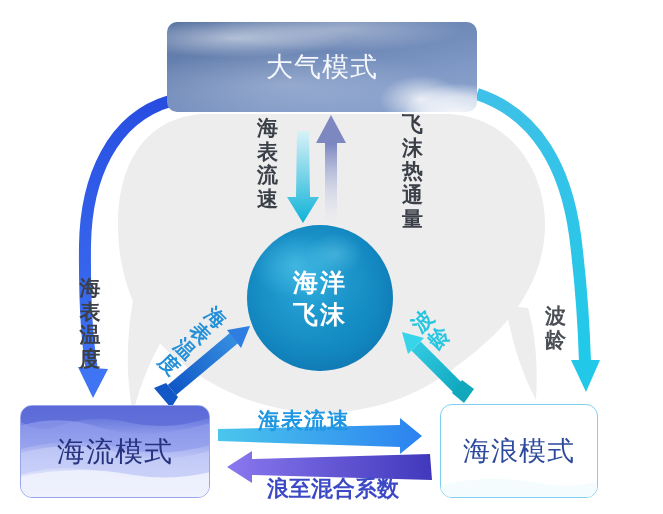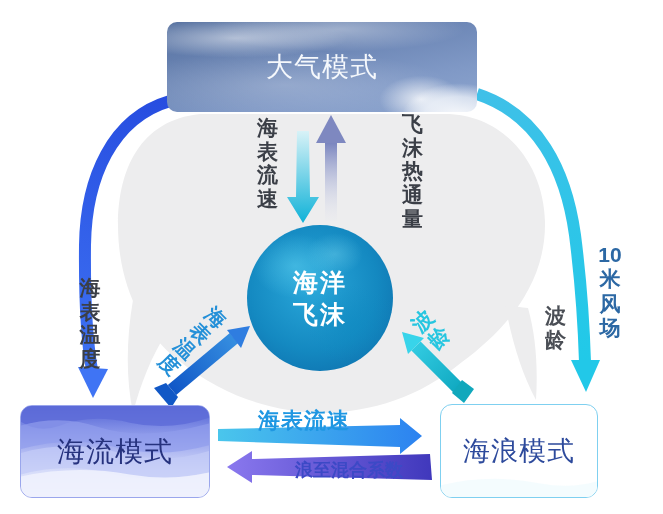--- a/index.html
+++ b/index.html
@@ -67,21 +67,21 @@
     left:181px;top:297px;width:23px;font-size:20px;color:#2490d8;
     transform:rotate(45deg);transform-origin:50% 50%;line-height:1.1;
   }
   .lbl-diag-wage{
     left:419px;top:306px;width:23px;font-size:21px;color:#26c6e0;
     transform:rotate(-45deg);transform-origin:50% 50%;line-height:1.1;
   }
 
   .hlabel{position:absolute;z-index:4;font-weight:700;text-align:left;}
   .lbl-velocity{left:258px;top:406px;width:150px;font-size:22px;color:#1f97e2;letter-spacing:1px;}
-  .lbl-mixcoeff{left:267px;top:458px;width:136px;font-size:18px;color:#3c49c6;margin-left:28px;}
+  .lbl-mixcoeff{left:267px;top:474px;width:136px;font-size:22px;color:#3c49c6;}
 </style>
 </head>
 <body>
 
 <div class="stage">
 
   <svg class="connectors" width="663" height="514" viewBox="0 0 663 514">
     <defs>
       <linearGradient id="gLeftCurve" gradientUnits="userSpaceOnUse" x1="170" y1="100" x2="90" y2="390">
         <stop offset="0" stop-color="#274de0"></stop>
@@ -173,21 +173,20 @@
       <path d="M0 52 Q40 36 80 48 Q125 60 160 46 Q178 40 191 44 V94 H0 Z" fill="#ffffff" opacity="0.4"></path>
       <path d="M0 68 Q50 54 100 64 Q150 74 191 60 V94 H0 Z" fill="#ffffff" opacity="0.55"></path>
       <path d="M0 82 Q60 70 120 80 Q160 86 191 78 V94 H0 Z" fill="#f2fbfe" opacity="0.85"></path>
     </svg>
     <div class="lbl">海浪模式</div>
   </div>
 
   <div class="vlabel gray lbl-sst-left">海表温度</div>
   <div class="vlabel gray lbl-thermal">海表流速</div>
   <div class="vlabel gray lbl-flux">飞沫热通量</div>
-  <div class="vlabel lbl-windfield">10米风场</div>
   <div class="vlabel lbl-waveage-gr">波龄</div>
   <div class="vlabel lbl-diag-sst">海表温度</div>
   <div class="vlabel lbl-diag-wage">波龄</div>
 
   <div class="hlabel lbl-velocity">海表流速</div>
   <div class="hlabel lbl-mixcoeff">浪至混合系数</div>
 
 </div>
 
 </body></html>

